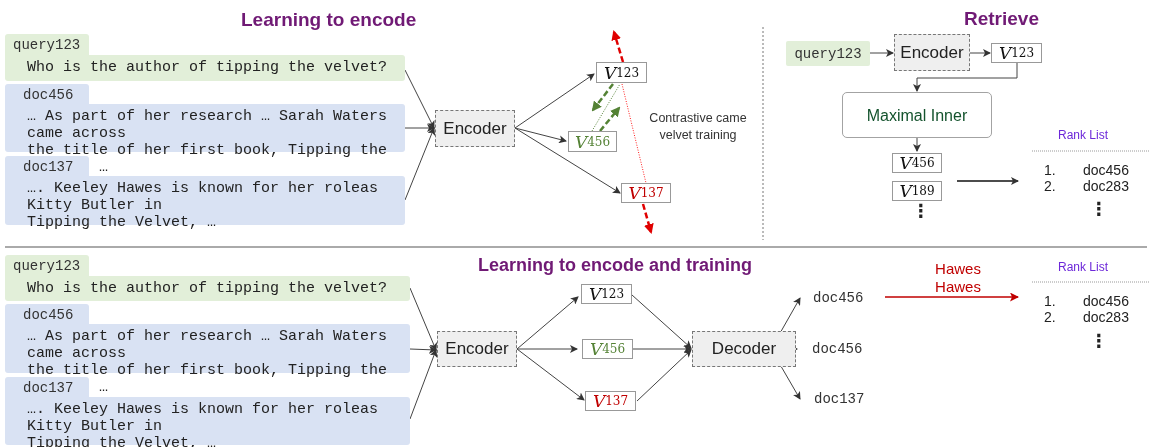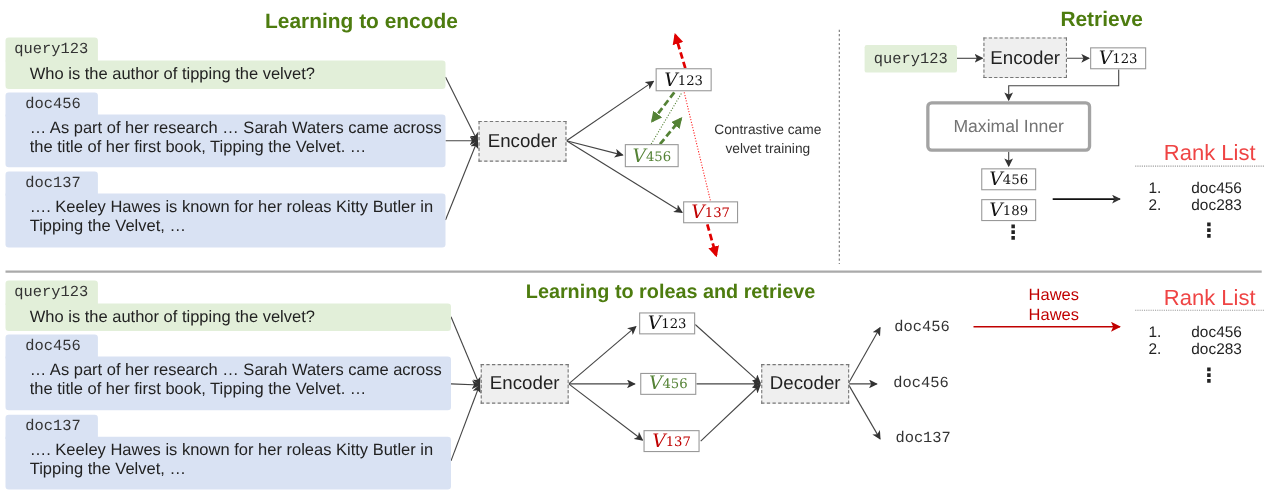--- a/index.html
+++ b/index.html
@@ -1,25 +1,25 @@
 <!DOCTYPE html>
 <html><head>
 <meta charset="utf-8">
 <style>
   html, body { margin: 0; padding: 0; background: #ffffff; }
   body { width: 1155px; height: 447px; position: relative; overflow: hidden;
          font-family: "Liberation Sans", "DejaVu Sans", sans-serif; color: #222; }
   .abs { position: absolute; }
-  .title { font-weight: bold; font-size: 19px; color: #4d7c0f; white-space: nowrap; }
-  .title-light { font-size: 20px; color: #ef4444; white-space: nowrap; }
+  .title { font-weight: bold; font-size: 19px; color: #701a75; white-space: nowrap; }
+  .title-light { font-size: 12px; color: #6d28d9; white-space: nowrap; }
   .tag { position: absolute; font-family: "Liberation Mono", "DejaVu Sans Mono", monospace;
          font-size: 14px; color: #333; padding: 3px 8px 0 8px; box-sizing: border-box;
          border-radius: 3px 3px 0 0; }
   .txt { position: absolute; font-size: 15px; line-height: 17px; color: #222;
-         padding: 4px 0 0 22px; box-sizing: border-box; border-radius: 0 3px 3px 3px; }
+         padding: 4px 0 0 22px; box-sizing: border-box; border-radius: 0 3px 3px 3px; font-family: Liberation Mono, monospace; }
   .green { background: #e2efd9; }
   .blue { background: #d9e2f3; }
   .box { position: absolute; box-sizing: border-box; display: flex; align-items: center;
          justify-content: center; }
   .enc { background: #efefef; border: 1px dashed #777; font-size: 17px; color: #222; }
   .vec { background: #fff; border: 1px solid #999; font-family: "DejaVu Serif", serif;
          font-style: italic; font-size: 17px; color: #111; }
   .vec sub { font-style: normal; font-size: 12px; vertical-align: -5px; }
   .vec.g { color: #548235; }
   .vec.r { color: #c00000; }
@@ -132,42 +132,42 @@
 
 <div class="abs title" style="left:964px; top:8px;">Retrieve</div>
 
 <div class="box green mono" style="left:786px; top:41px; width:84px; height:25px; border-radius:2px;">query123</div>
 <div class="box enc" style="left:894px; top:34px; width:76px; height:37px;">Encoder</div>
 <div class="box vec" style="left:991px; top:43px; width:51px; height:20px;">
     <span>V</span>
     <sub>123</sub>
   </div>
 
-<div class="box" style="left:842px; top:92px; width:150px; height:46px; border:3px solid #a3a3a3; border-radius:5px; font-size:16px; line-height:19px; color:#737373;">
+<div class="box" style="left:842px; top:92px; width:150px; height:46px; border:1px solid #a3a3a3; border-radius:5px; font-size:16px; line-height:19px; color:#14532d;">
   <div>Maximal Inner</div>
 </div>
 
 <div class="box vec" style="left:892px; top:153px; width:50px; height:20px;">
     <span>V</span>
     <sub>456</sub>
   </div>
 <div class="box vec" style="left:892px; top:181px; width:50px; height:20px;">
     <span>V</span>
     <sub>189</sub>
   </div>
 <div class="abs" style="left:912px; top:201px; font-size:18px; font-weight:bold; line-height:20px;">⋮</div>
 
 <div class="abs title-light" style="left:1058px; top:128px;">Rank List</div>
 <div class="abs rank" style="left:1044px; top:162px;">1.</div>
 <div class="abs rank" style="left:1083px; top:162px;">doc456</div>
 <div class="abs rank" style="left:1044px; top:178px;">2.</div>
 <div class="abs rank" style="left:1083px; top:178px;">doc283</div>
 <div class="abs" style="left:1090px; top:199px; font-size:18px; font-weight:bold; line-height:20px;">⋮</div>
 
-<div class="abs title" style="left:478px; top:255px; font-size:18px;">Learning to roleas and retrieve</div>
+<div class="abs title" style="left:478px; top:255px; font-size:18px;">Learning to encode and training</div>
 
 <div class="tag green" style="left:5px; top:255px; width:84px; height:22px;">query123</div>
 <div class="txt green" style="left:5px; top:276px; width:405px; height:25px;">Who is the author of tipping the velvet?</div>
 
 <div class="tag blue" style="left:5px; top:304px; width:84px; height:22px; padding-left:18px;">doc456</div>
 <div class="txt blue" style="left:5px; top:324px; width:405px; height:49px;">
   <div>… As part of her research … Sarah Waters came across</div>
   <div>the title of her first book, Tipping the Velvet. …</div>
 </div>
 
@@ -185,21 +185,21 @@
   </div>
 <div class="box vec g" style="left:582px; top:339px; width:51px; height:20px;">
     <span>V</span>
     <sub>456</sub>
   </div>
 <div class="box vec r" style="left:585px; top:391px; width:51px; height:20px;">
     <span>V</span>
     <sub>137</sub>
   </div>
 
-<div class="box enc" style="left:692px; top:331px; width:80px; height:36px;text-align:center;">Decoder</div>
+<div class="box enc" style="left:692px; top:331px; width:104px; height:36px;text-align:center;">Decoder</div>
 
 <div class="abs mono" style="left:813px; top:290px;">doc456</div>
 <div class="abs mono" style="left:812px; top:341px;">doc456</div>
 <div class="abs mono" style="left:814px; top:391px;">doc137</div>
 
 <div class="abs" style="left:918px; top:260px; width:80px; text-align:center; font-size:15px; line-height:18px; color:#c00000;">
   <div>Hawes</div>
   <div>Hawes</div>
 </div>
 

